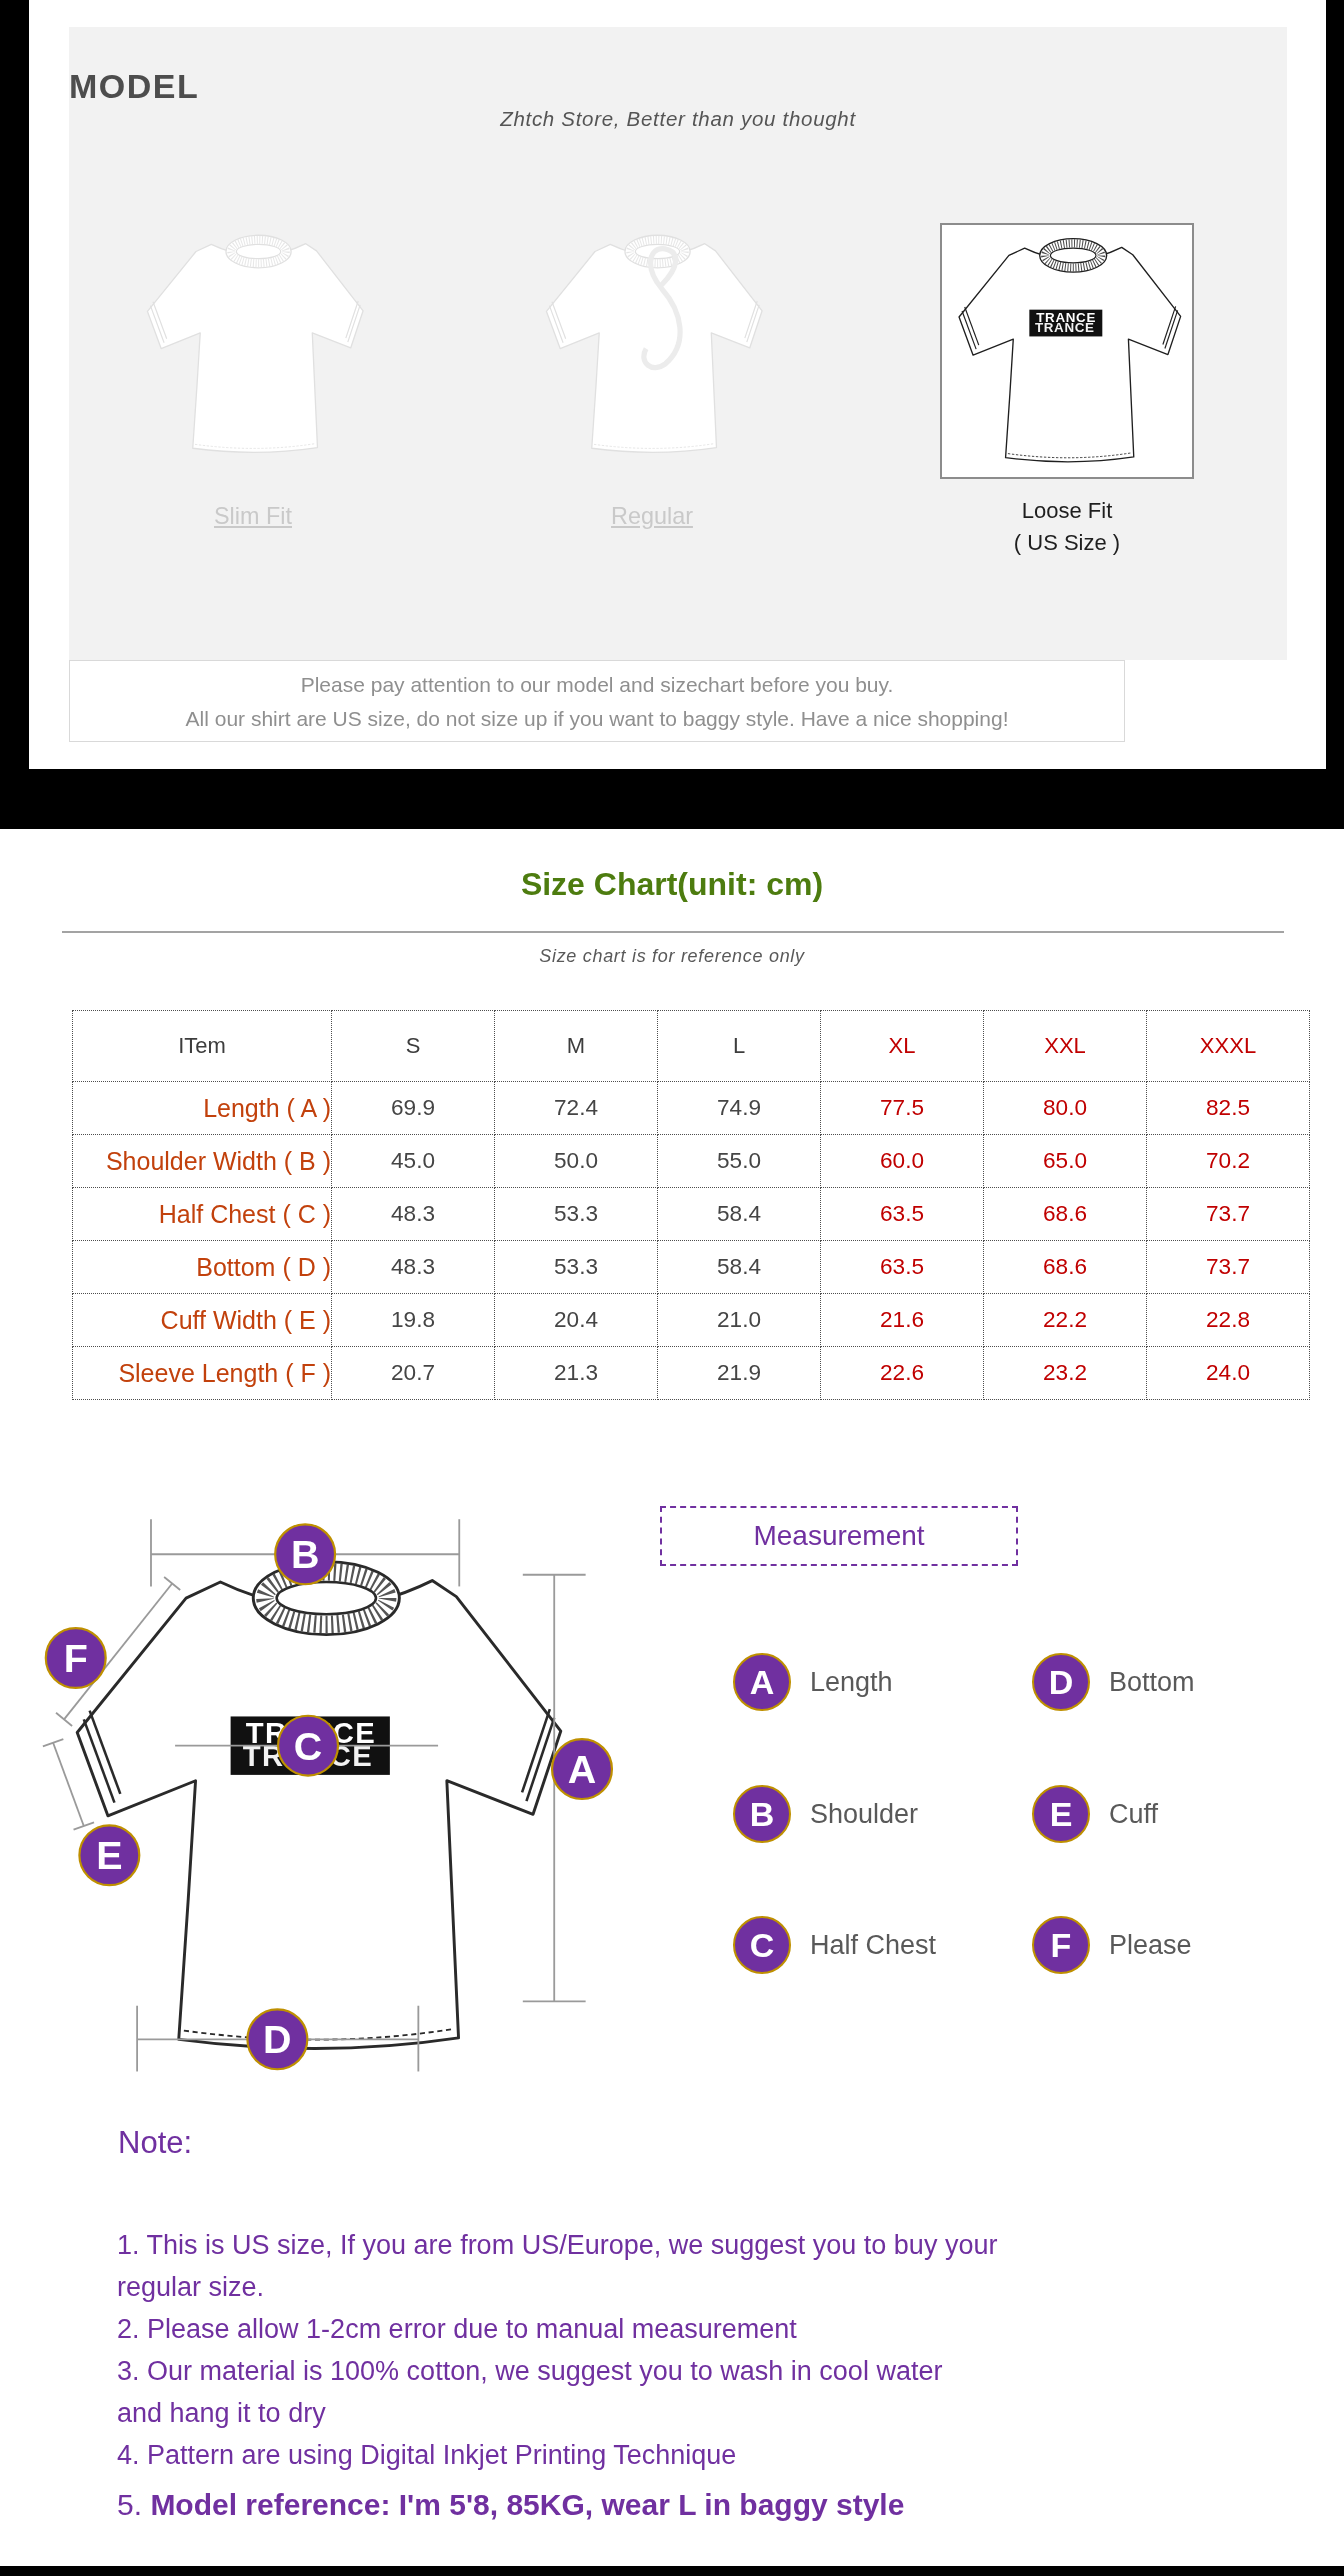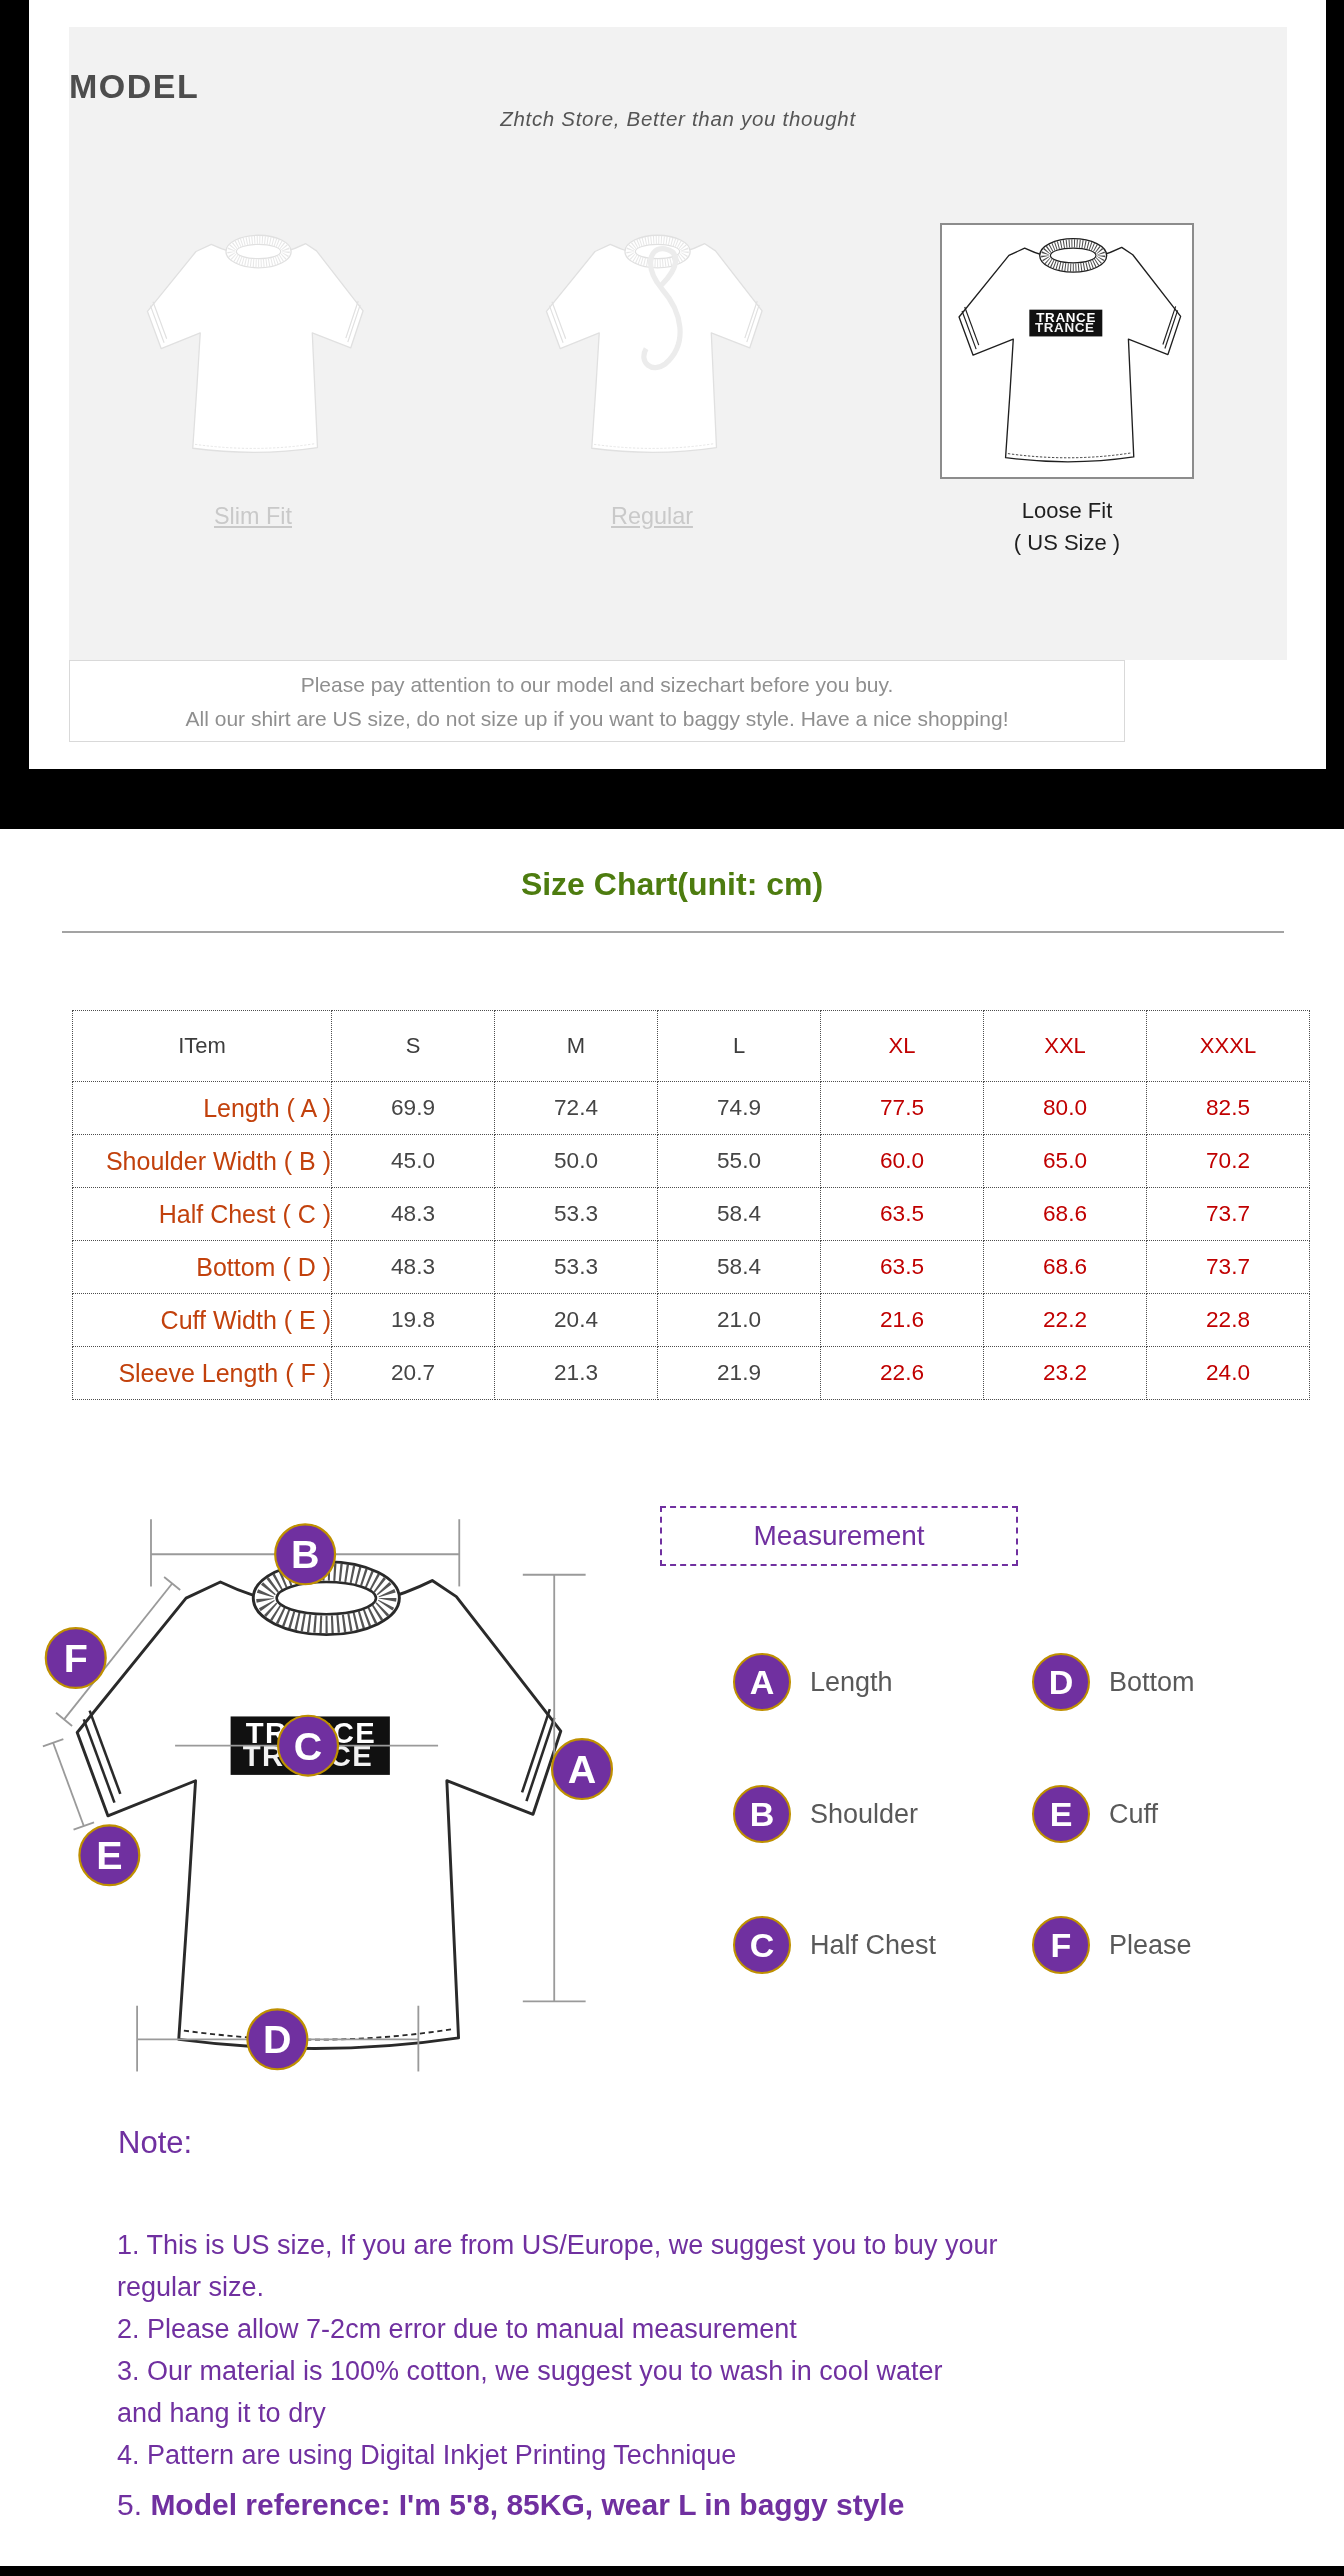--- a/index.html
+++ b/index.html
@@ -113,20 +113,21 @@
     <div>( US Size )</div>
   </div>
 
   <div class="notice-box">
     <div>Please pay attention to our model and sizechart before you buy.</div>
     <div>All our shirt are US size, do not size up if you want to baggy style. Have a nice shopping!</div>
   </div>
 
   <div class="sc-title">Size Chart(unit: cm)</div>
   <div class="sc-rule"></div>
+  <div class="sc-disclaimer">Size chart is for reference only</div>
 
   <table class="size-table">
     <colgroup>
         <col style="width:259px">
         <col style="width:163px">
         <col style="width:163px">
         <col style="width:163px">
         <col style="width:163px">
         <col style="width:163px">
         <col style="width:163px">
@@ -265,21 +266,21 @@
   </div>
   <div class="legend-item" style="left:1032px;top:1916px;">
     <div class="legend-badge">F</div>
     <div class="legend-label">Please</div>
   </div>
 
   <div class="note-title">Note:</div>
   <div class="note-block">
     <div>1. This is US size, If you are from US/Europe, we suggest you to buy your</div>
     <div>regular size.</div>
-    <div>2. Please allow 7-2cm error due to manual measurement</div>
+    <div>2. Please allow 1-2cm error due to manual measurement</div>
     <div>3. Our material is 100% cotton, we suggest you to wash in cool water</div>
     <div>and hang it to dry</div>
     <div>4. Pattern are using Digital Inkjet Printing Technique</div>
     <div class="note-line5">
       <span>5.</span>
       <span class="b">Model reference: I'm 5'8, 85KG, wear L in baggy style</span>
     </div>
   </div>
 
   <div class="bottom-bar"></div>

